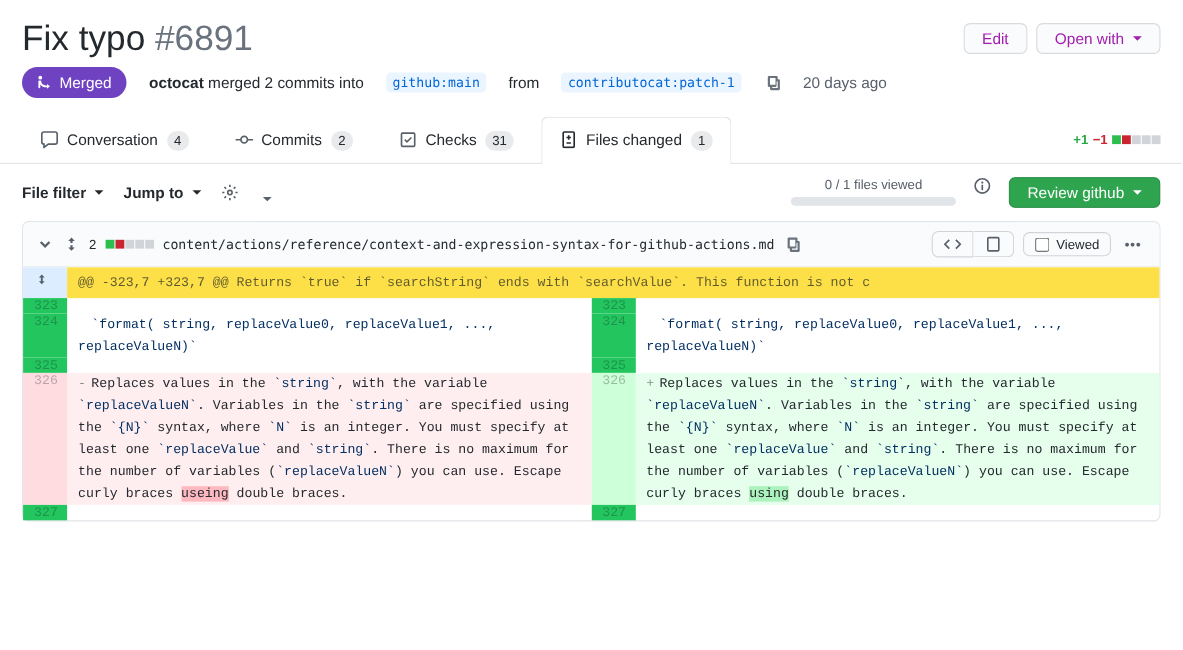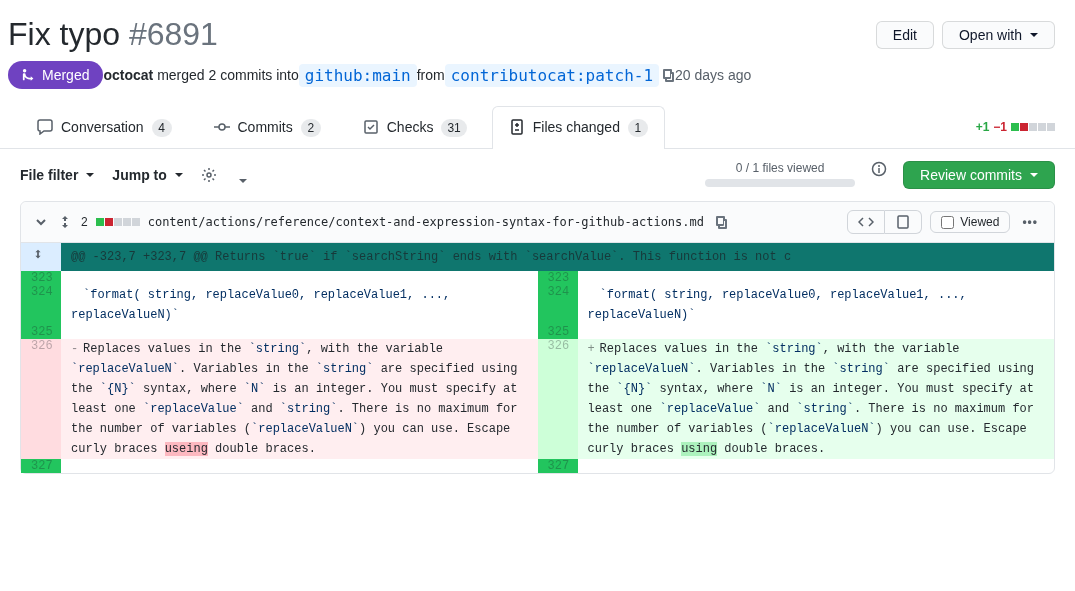--- a/index.html
+++ b/index.html
@@ -1,28 +1,28 @@
 <!DOCTYPE html>
 <html><head>
 <meta charset="utf-8">
 <style>
   * { box-sizing: border-box; margin: 0; padding: 0; }
   body { font-family: -apple-system, BlinkMacSystemFont, "Segoe UI", Helvetica, Arial, sans-serif; color: #24292e; font-size: 14px; background: #fff; width: 1075px; }
-  .header { padding: 16px 20px 0 8px; }
+  .header { padding: 16px 20px 0 20px; }
   .title-row { display: flex; align-items: center; justify-content: space-between; margin-bottom: 8px; }
   .title { font-size: 32px; font-weight: 400; }
   .title .num { color: #6a737d; font-weight: 300; }
   .title-actions { display: flex; gap: 8px; }
-  .btn { display: inline-flex; align-items: center; gap: 4px; padding: 5px 16px; font-size: 14px; font-weight: 500; border: 1px solid rgba(27,31,35,.15); border-radius: 6px; background: #fafbfc; cursor: pointer; color: #0f172a; }
+  .btn { display: inline-flex; align-items: center; gap: 4px; padding: 5px 16px; font-size: 14px; font-weight: 500; border: 1px solid rgba(27,31,35,.15); border-radius: 6px; background: #fafbfc; cursor: pointer; color: #a21caf; }
   .btn-primary { background: #2ea44f; color: #fff; border-color: rgba(27,31,35,.15); }
   .caret { width: 0; height: 0; border-left: 4px solid transparent; border-right: 4px solid transparent; border-top: 4px solid currentColor; margin-left: 4px; }
-  .meta-row { display: flex; align-items: center; gap: 0; margin-bottom: 16px; flex-wrap: wrap; }
+  .meta-row { display: flex; align-items: center; gap: 20px; margin-bottom: 16px; flex-wrap: wrap; }
   .state-badge { display: inline-flex; align-items: center; gap: 6px; background: #6f42c1; color: #fff; padding: 6px 14px; border-radius: 20px; font-weight: 500; font-size: 14px; }
   .merge-icon { width: 14px; height: 16px; }
-  .branch { font-family: SFMono-Regular, Consolas, Menlo, monospace; font-size: 16px; background: #eaf5ff; color: #0366d6; padding: 2px 6px; border-radius: 4px; }
+  .branch { font-family: SFMono-Regular, Consolas, Menlo, monospace; font-size: 12px; background: #eaf5ff; color: #0366d6; padding: 2px 6px; border-radius: 4px; }
   .copy-icon, .gear-icon, .info-icon, .expand-icon { color: #6a737d; }
   .tabs-row { display: flex; align-items: center; justify-content: space-between; border-bottom: 1px solid #e1e4e8; padding: 0 20px; }
   .tabs { display: flex; gap: 8px; }
   .tab { display: flex; align-items: flex-start; gap: 8px; padding: 12px 16px; border: 1px solid transparent; border-bottom: none; border-radius: 6px 6px 0 0; color: #24292e; cursor: pointer; position: relative; top: 1px; }
   .tab.selected { background: #fff; border-color: #e1e4e8; }
   .counter { background: rgba(209,213,218,.5); color: #24292e; border-radius: 20px; padding: 0 6px; font-size: 12px; min-width: 20px; text-align: center; display: inline-block; line-height: 18px; }
   .diffstat { font-size: 12px; display: flex; align-items: center; gap: 4px; }
   .add { color: #28a745; font-weight: 600; }
   .del { color: #cb2431; font-weight: 600; }
   .diff-blocks { display: flex; gap: 1px; }
@@ -43,21 +43,21 @@
   .file-header-right { display: flex; align-items: center; gap: 8px; }
   .btn-group { display: flex; }
   .btn-sm { padding: 3px 10px; font-size: 12px; border: 1px solid #d1d5da; background: #fafbfc; cursor: pointer; display: inline-flex; align-items: center; }
   .btn-sm:first-child { border-radius: 6px 0 0 6px; }
   .btn-sm:last-child { border-radius: 0 6px 6px 0; border-left: none; }
   .btn-outline { padding: 3px 10px; font-size: 12px; border: 1px solid #d1d5da; border-radius: 6px; background: #fafbfc; cursor: pointer; display: inline-flex; align-items: center; gap: 6px; }
   .kebab { color: #586069; padding: 4px; cursor: pointer; font-weight: bold; letter-spacing: 1px; }
   .diff-table { width: 100%; border-collapse: collapse; font-family: SFMono-Regular, Consolas, "Liberation Mono", Menlo, monospace; font-size: 12px; table-layout: fixed; }
   .diff-table td { vertical-align: top; }
   .ln { width: 40px; text-align: right; padding: 0 10px; color: rgba(27,31,35,.3); user-select: none; background: #22c55e; }
-  .hunk-row td { background: #0f766e; color: rgba(27,31,35,.7); padding: 4px 10px; }
+  .hunk-row td { background: #fde047; color: rgba(27,31,35,.7); padding: 4px 10px; }
   .hunk-row .ln { background: #dbedff; width: 40px; }
   .code { padding: 0 10px; line-height: 20px; white-space: pre-wrap; word-wrap: break-word; }
   .code-str { color: #032f62; }
   .del-hl { background: #fdb8c0; }
   .add-hl { background: #acf2bd; }
   .marker { width: 12px; display: inline-block; color: rgba(27,31,35, .5); }
   svg { display: block; }
   .icon16 { width: 16px; height: 16px; fill: currentColor; }
 </style>
 </head>
@@ -171,21 +171,21 @@
     <div class="progress-wrap">
       <span>0 / 1 files viewed</span>
       <div class="progress-bar"></div>
     </div>
     <svg class="icon16 info-icon" viewBox="0 0 16 16">
         <circle cx="8" cy="8" r="6.5" fill="none" stroke="#586069" stroke-width="1.5"></circle>
         <circle cx="8" cy="5" r="1" fill="#586069"></circle>
         <line x1="8" y1="7" x2="8" y2="12" stroke="#586069" stroke-width="1.5"></line>
       </svg>
     <button class="btn btn-primary">
-        <span>Review commits</span>
+        <span>Review github</span>
         <span class="caret"></span>
       </button>
   </div>
 </div>
 
 <div class="file-box">
   <div class="file-header">
     <div class="file-header-left">
       <svg class="icon16" viewBox="0 0 16 16">
           <path d="M4 6l4 4 4-4" fill="none" stroke="#586069" stroke-width="2"></path>

